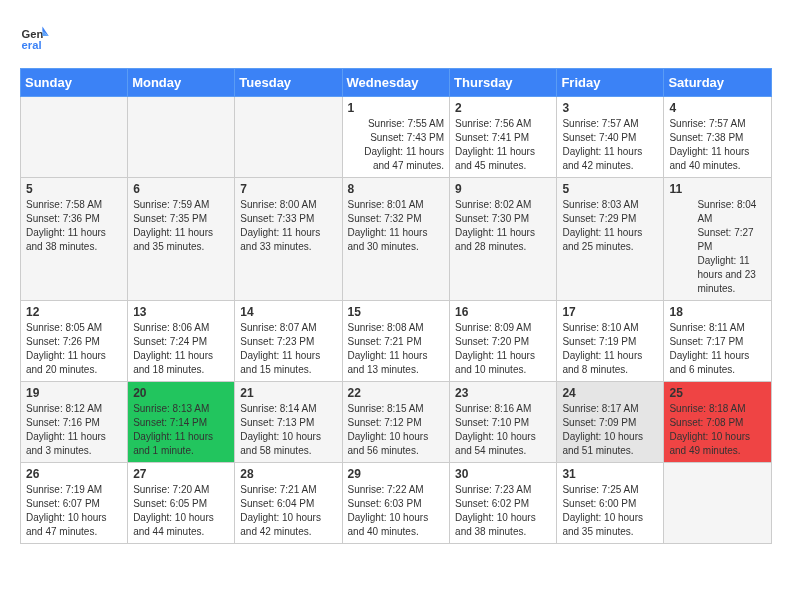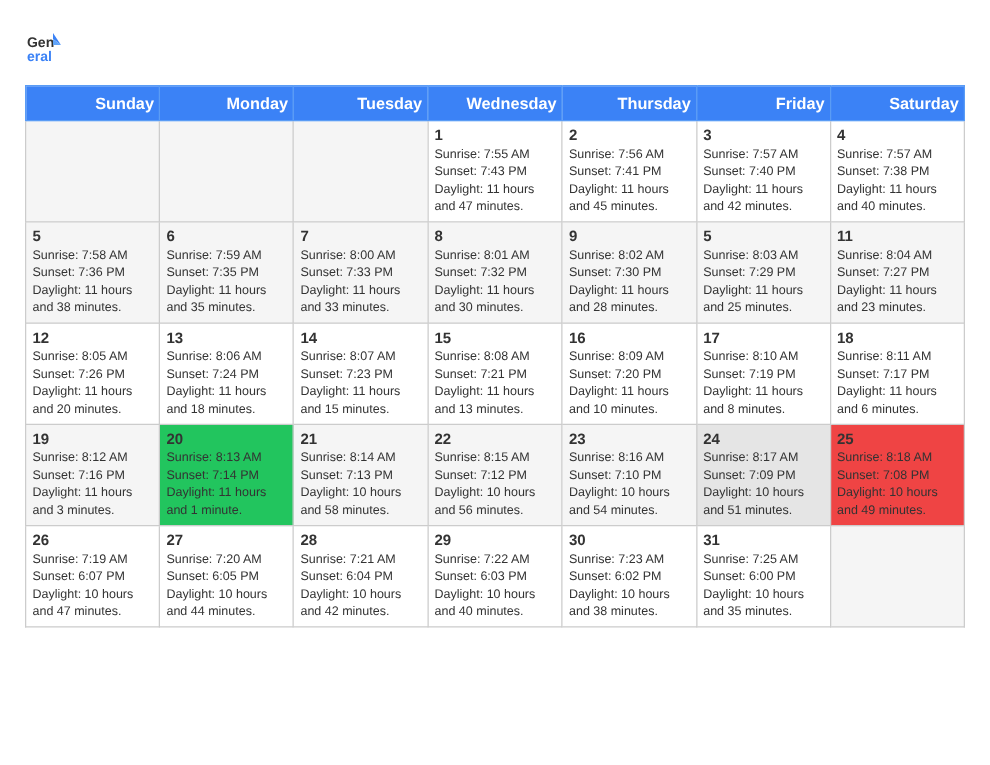--- a/index.html
+++ b/index.html
@@ -49,21 +49,21 @@
     .calendar {
       width: 100%;
       border-collapse: collapse;
     }
     .calendar th {
       background: #3b82f6;
       color: #fff;
       font-size: 13px;
       font-weight: bold;
       padding: 6px 4px;
-      text-align: right;
+      text-align: left;
       border: 1px solid #5a9cf5;
     }
     .calendar td {
       border: 1px solid #ccc;
       vertical-align: top;
       padding: 4px 5px;
       font-size: 10.5px;
       color: #333;
       width: 108px;
       min-height: 80px;
@@ -121,21 +121,21 @@
         <th>Saturday</th>
       </tr>
   </thead>
   <tbody id="calendar-body">
   <tr>
         <td class="empty"></td>
         <td class="empty"></td>
         <td class="empty"></td>
         <td>
           <span class="day-number">1</span>
-          <div class="cell-text" style="white-space: pre-line;">Sunrise: 7:55 AM
+          <div class="cell-text" style="white-space: pre-line; text-align: right;">Sunrise: 7:55 AM
 Sunset: 7:43 PM
 Daylight: 11 hours and 47 minutes.</div>
         </td>
         <td>
           <span class="day-number">2</span>
           <div class="cell-text" style="white-space: pre-line;">Sunrise: 7:56 AM
 Sunset: 7:41 PM
 Daylight: 11 hours and 45 minutes.</div>
         </td>
         <td>
@@ -183,21 +183,21 @@
 Daylight: 11 hours and 28 minutes.</div>
         </td>
         <td style="background: rgb(245, 245, 245);">
           <span class="day-number">5</span>
           <div class="cell-text" style="white-space: pre-line;">Sunrise: 8:03 AM
 Sunset: 7:29 PM
 Daylight: 11 hours and 25 minutes.</div>
         </td>
         <td style="background: rgb(245, 245, 245);">
           <span class="day-number">11</span>
-          <div class="cell-text" style="white-space: pre-line;">Sunrise: 8:04 AM
+          <div class="cell-text" style="white-space: pre-line; margin-left: 28px;">Sunrise: 8:04 AM
 Sunset: 7:27 PM
 Daylight: 11 hours and 23 minutes.</div>
         </td>
       </tr>
       <tr>
         <td>
           <span class="day-number">12</span>
           <div class="cell-text" style="white-space: pre-line;">Sunrise: 8:05 AM
 Sunset: 7:26 PM
 Daylight: 11 hours and 20 minutes.</div>

